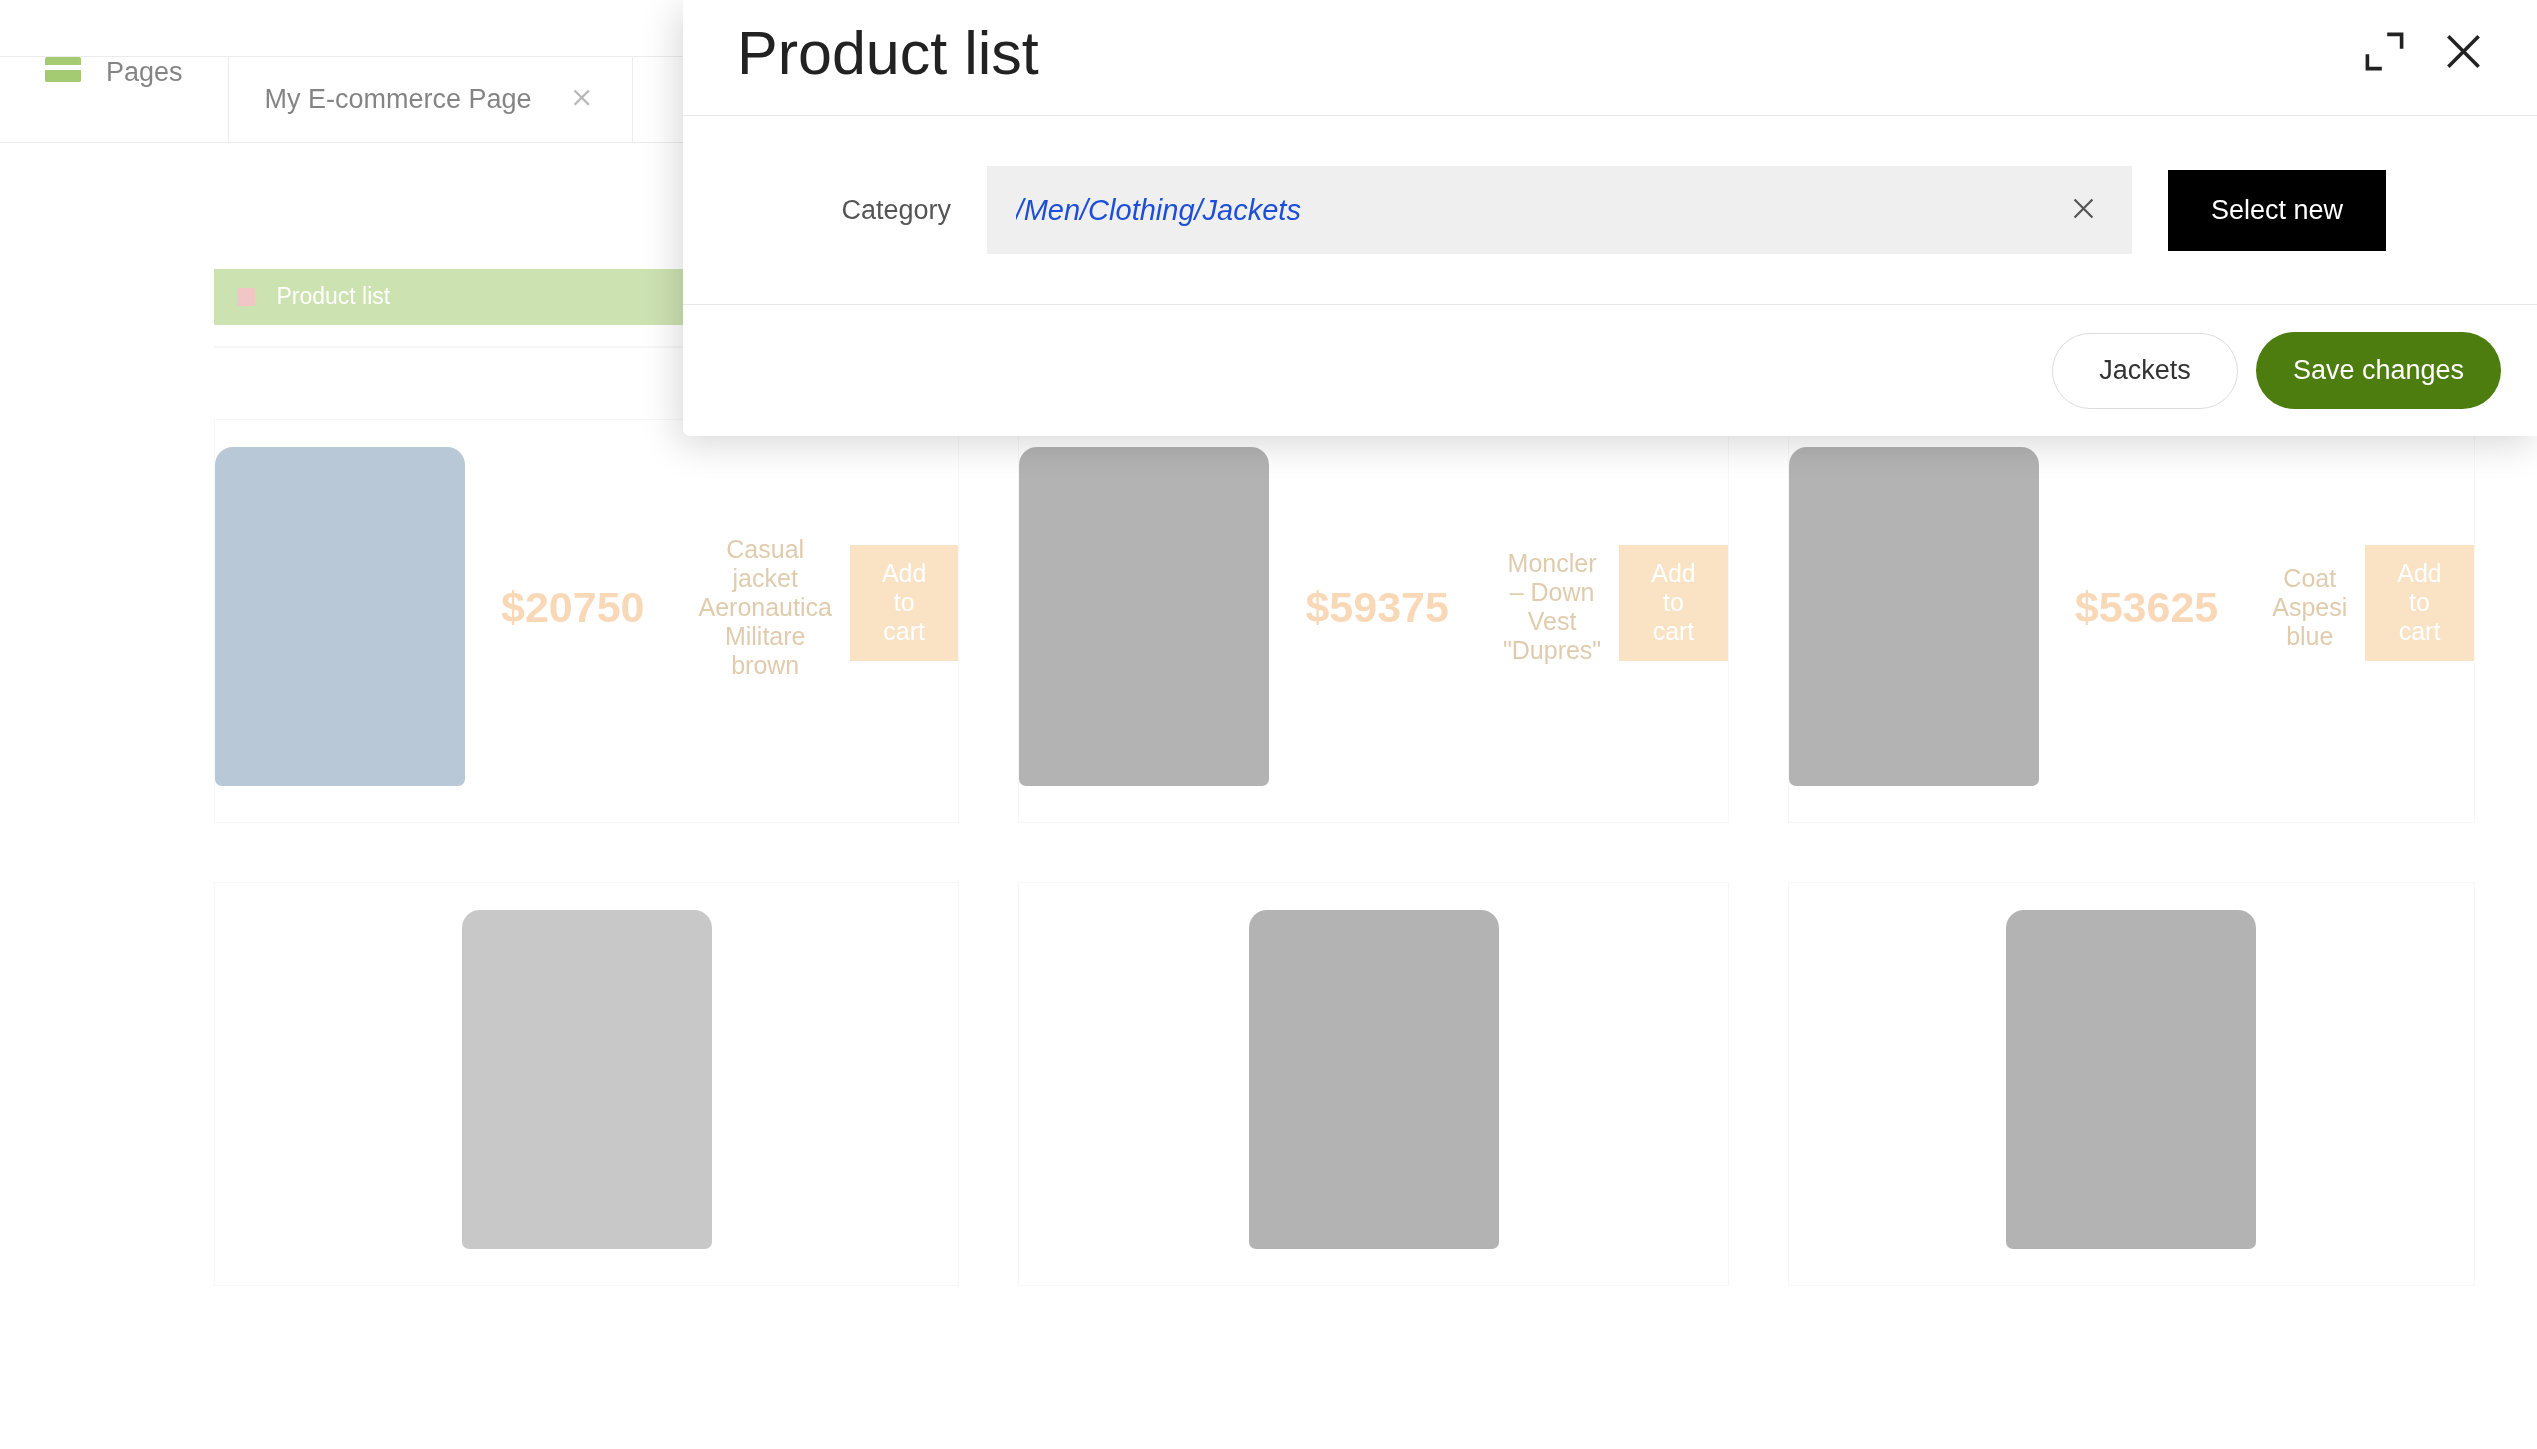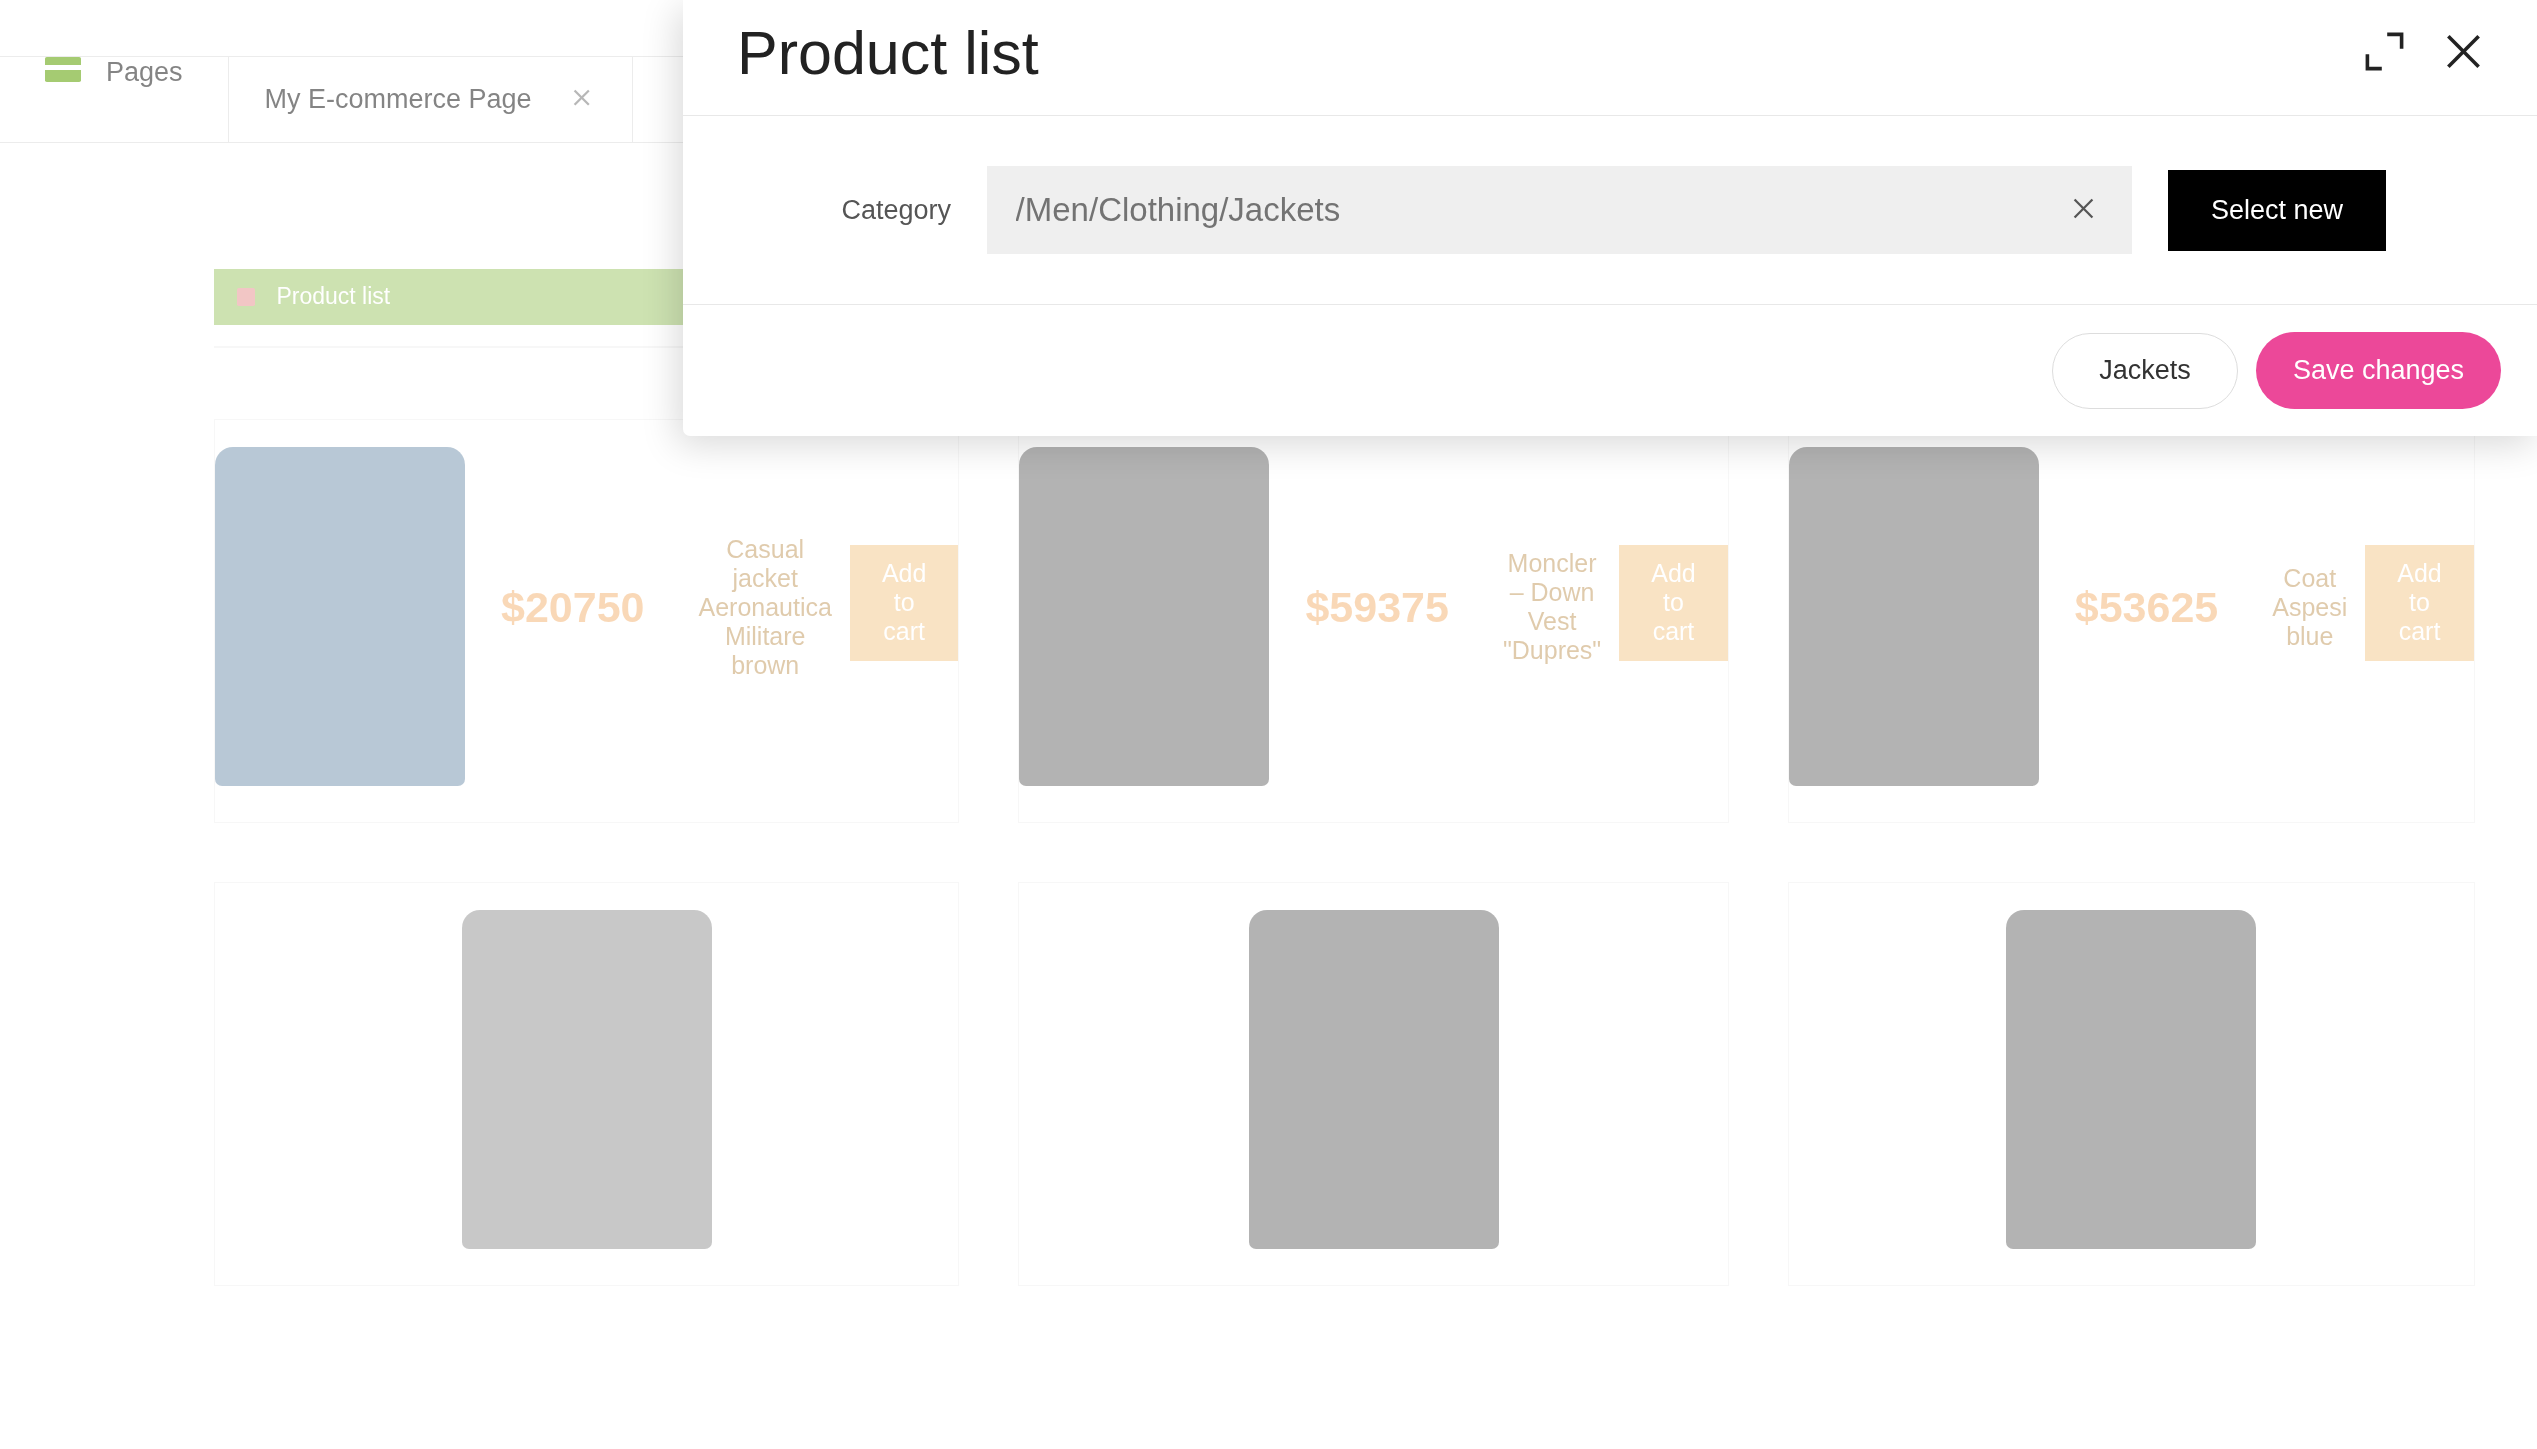--- a/index.html
+++ b/index.html
@@ -262,23 +262,24 @@
       background: #efefef;
       display: flex;
       align-items: center;
       padding: 23px 28.6px;
     }
     
     .category-input {
       flex: 1;
       background: transparent;
       border: none;
-      font-size: 33px;
-      color: #737373;
+      font-size: 29px;
+      color: #1d4ed8;
       outline: none;
+      font-style: italic;
     }
     
     .category-clear {
       cursor: pointer;
       color: #555;
       padding: 7.1px;
     }
     
     .select-new-btn {
       background: #000;
@@ -301,21 +302,21 @@
       background: #fff;
       border: 1.8px solid #ddd;
       border-radius: 45px;
       padding: 21.4px 46px;
       font-size: 27px;
       color: #333;
       cursor: pointer;
     }
     
     .save-btn {
-      background: #ec4899;
+      background: #4d7c0f;
       border: none;
       border-radius: 45px;
       padding: 23px 37px;
       font-size: 27px;
       color: #fff;
       cursor: pointer;
     }
     
     
     .fade-overlay {

